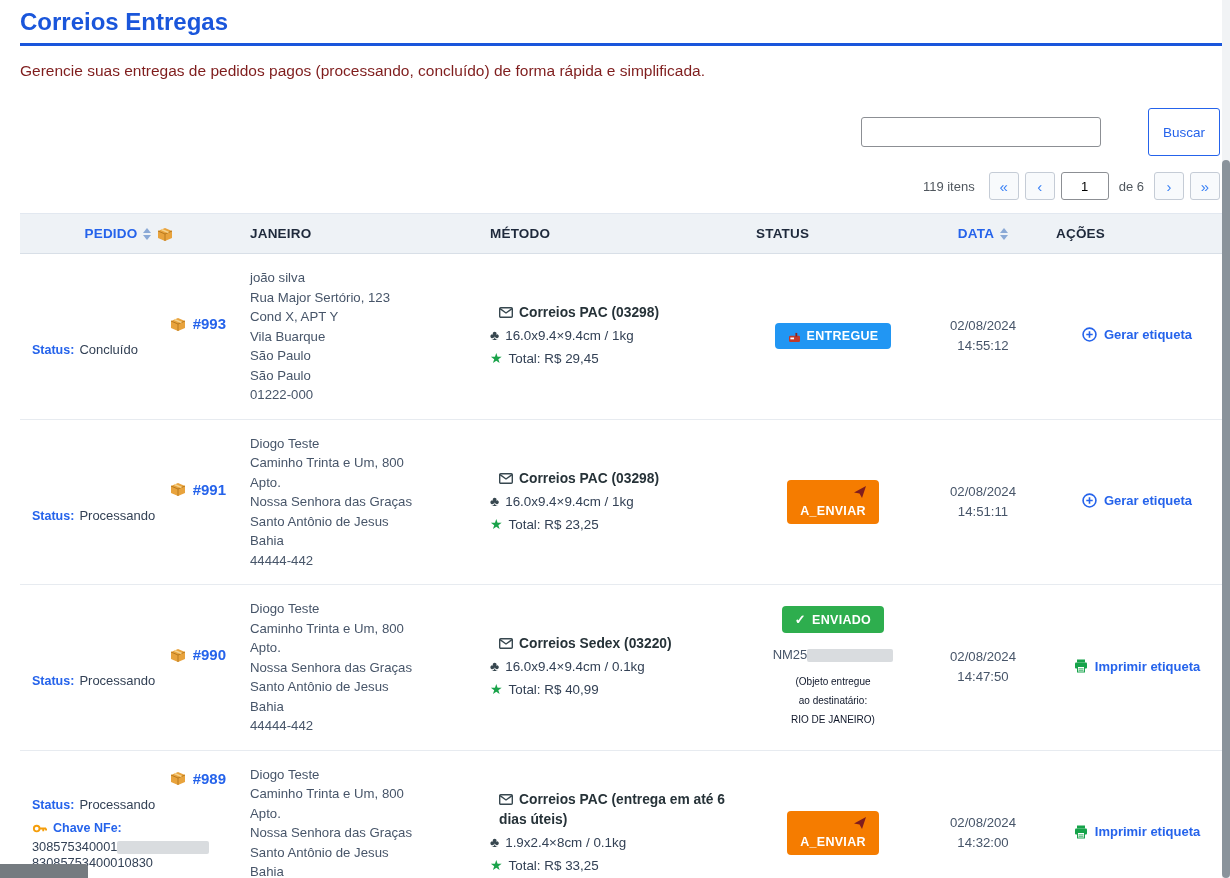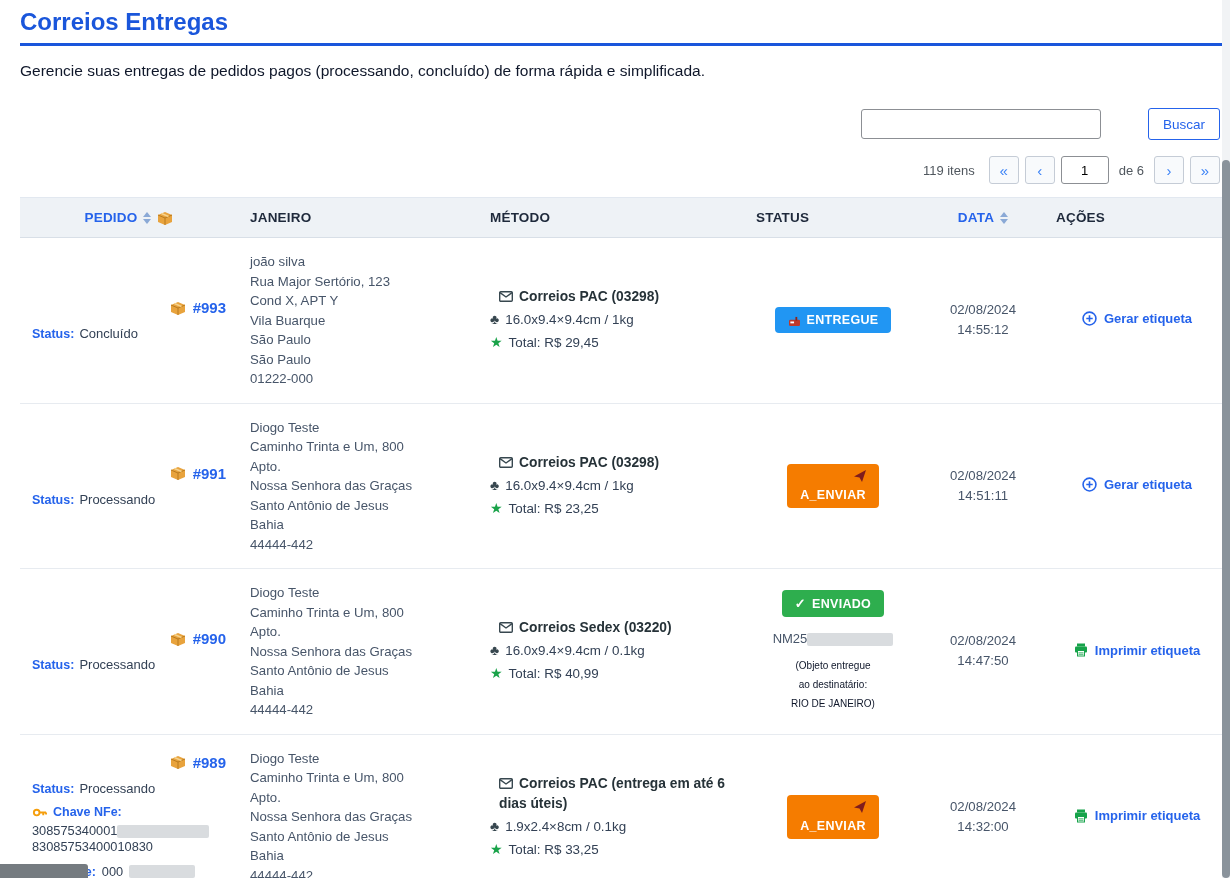--- a/index.html
+++ b/index.html
@@ -8,26 +8,26 @@
     background:#ffffff;
     font-family:"Liberation Sans", sans-serif;
     color:#3c434a;
     position:relative;
   }
   a { text-decoration:none; cursor:pointer; }
 
   
   .page-head { margin:8px 0 0 20px; border-bottom:3px solid #1a56db; padding-bottom:7px; }
   .page-title { font-size:24px; font-weight:bold; color:#1a56db; }
-  .page-subtitle { margin:16px 20px 0; font-size:15.5px; color:#0f172a; }
+  .page-subtitle { margin:16px 20px 0; font-size:15.5px; color:#7f1d1d; }
 
   
   .toolbar { margin-top:28px; display:flex; justify-content:flex-end; align-items:center; gap:10px; padding-right:10px; }
   .search-input { width:240px; height:30px; border:1px solid #8c8f94; border-radius:3px; padding:0 8px; font-size:13.5px; font-family:inherit; }
-  .btn-buscar { height:32px; padding:0 14px; background:#fff; border:1px solid #2563eb; border-radius:3px; color:#2563eb; font-size:13.5px; font-family:inherit; cursor:pointer;margin-left:37px; }
+  .btn-buscar { height:48px; padding:0 14px; background:#fff; border:1px solid #2563eb; border-radius:3px; color:#2563eb; font-size:13.5px; font-family:inherit; cursor:pointer;margin-left:37px; }
 
   
   .pagination { margin-top:16px; display:flex; justify-content:flex-end; align-items:center; gap:6px; padding-right:10px; font-size:13px; color:#50575e; }
   .pagination .total { margin-right:8px; }
   .pg-btn { width:30px; height:28px; display:flex; align-items:center; justify-content:center; background:#f8fafc; border:1px solid #c5ccd6; border-radius:3px; color:#3b82f6; font-size:15px; cursor:pointer; font-family:inherit; }
   .pg-input { width:48px; height:28px; text-align:center; border:1px solid #8c8f94; border-radius:3px; font-size:13px; font-family:inherit; }
   .pg-of { margin:0 4px; }
 
   
   .table { margin:13px 0 0 20px; width:calc(100% - 20px); border-top:1px solid #e2e8f0; }

